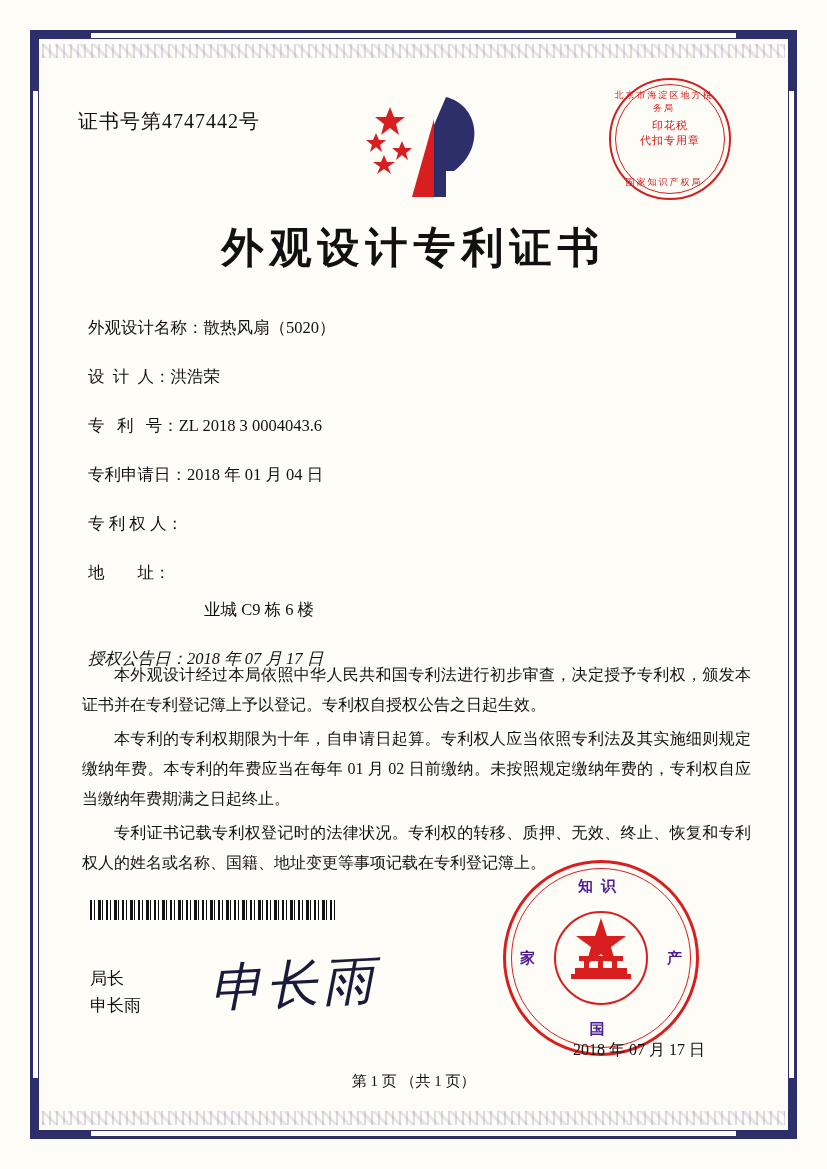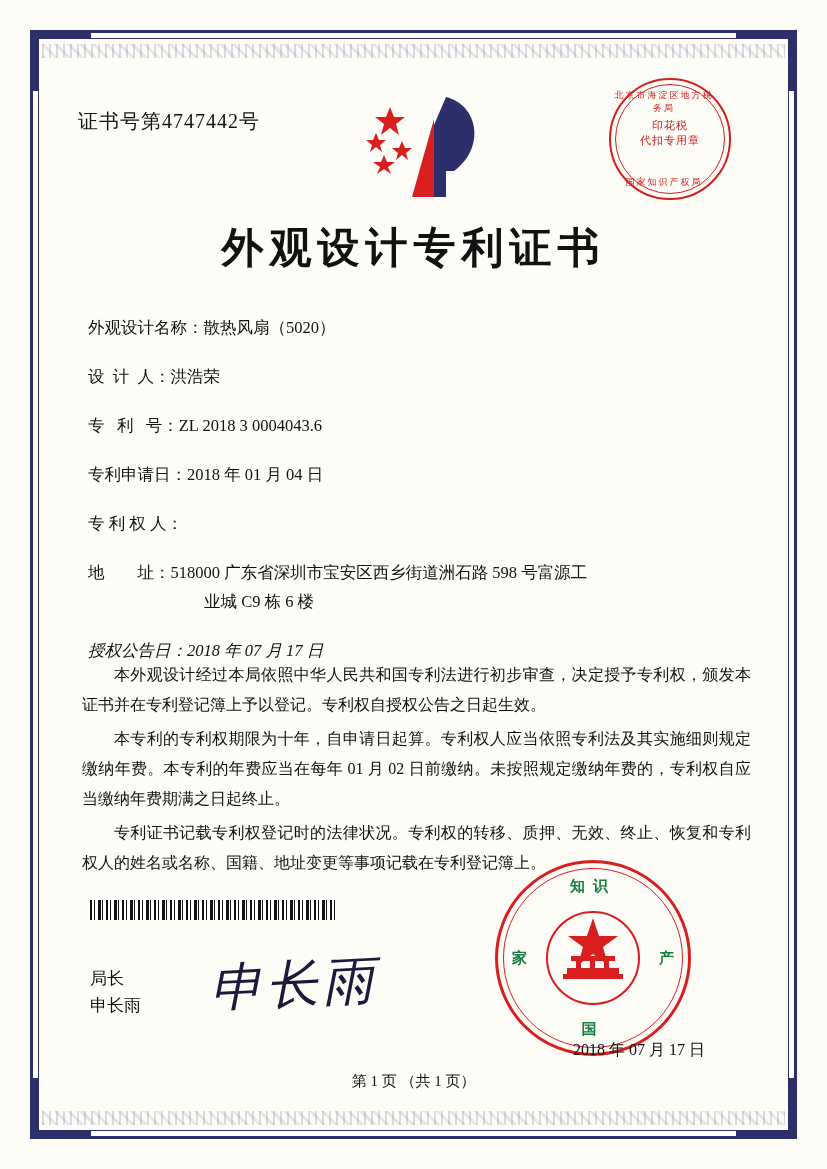--- a/index.html
+++ b/index.html
@@ -205,27 +205,27 @@
     color: #1a1a3a;
     font-family: "DejaVu Serif", serif;
     font-style: italic;
     letter-spacing: 4px;
     transform: rotate(-3deg);
   }
 
   
   .seal {
     position: absolute;
-    right: 76px;
+    right: 68px;
     top: 800px;
     width: 190px;
     height: 190px;
     border: 3px solid #d81e1e;
     border-radius: 50%;
-    color: #15803d;
+    color: #4c1d95;
   }
   .seal .ring2 {
     position: absolute;
     inset: 5px;
     border: 1px solid #d81e1e;
     border-radius: 50%;
   }
   .seal .star {
     position: absolute;
     left: 50%;
@@ -336,23 +336,22 @@
 
       <div class="field-row">
         <span class="field-label">专利申请日：</span>
         <span class="field-value">2018 年 01 月 04 日</span>
       </div>
 
       <div class="field-row">
         <span class="field-label">专 利 权 人：</span>
       </div>
 
-      <div class="field-row" style="margin-bottom:4px;">
+      <div class="field-row" style="margin-bottom:12px;">
         <span class="field-label">地        址：</span>
-        <span class="field-value">518000 广东省深圳市宝安区西乡街道洲石路 598 号富源工</span>
       </div>
 
       <div class="field-row" style="margin-bottom:24px; padding-left:116px;">
         <span class="field-value">业城 C9 栋 6 楼</span>
       </div>
 
       <div class="field-row two-col">
         <span class="col-left">
           <span class="field-label">授权公告日：</span>
           <span class="field-value">2018 年 07 月 17 日</span>

